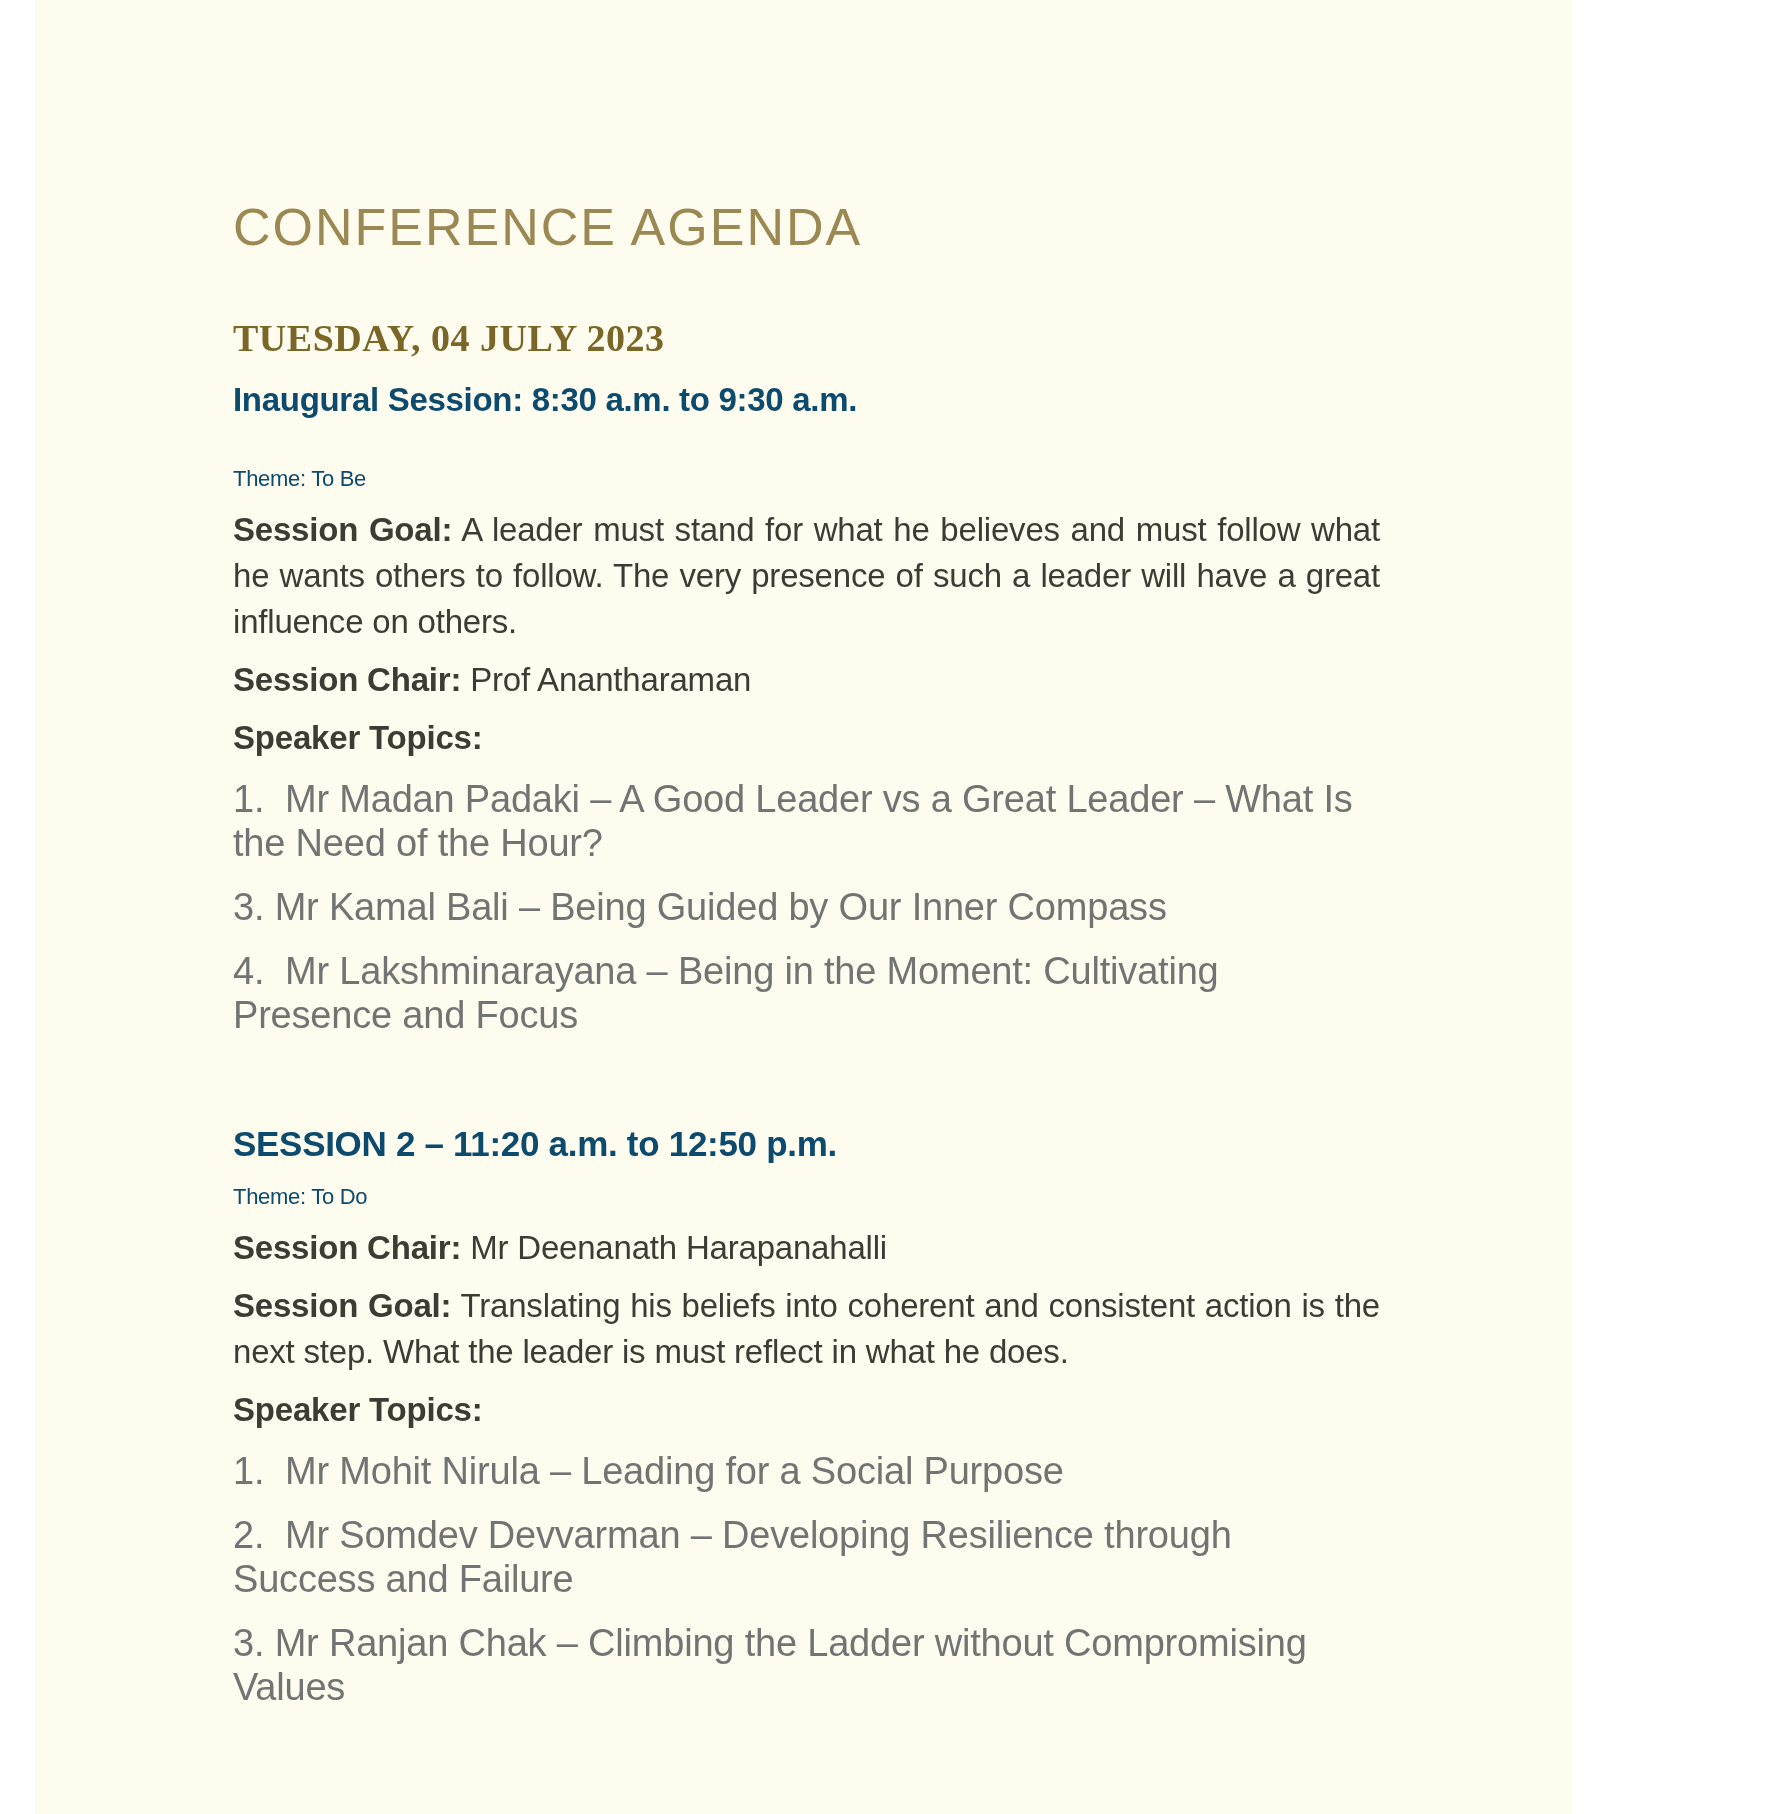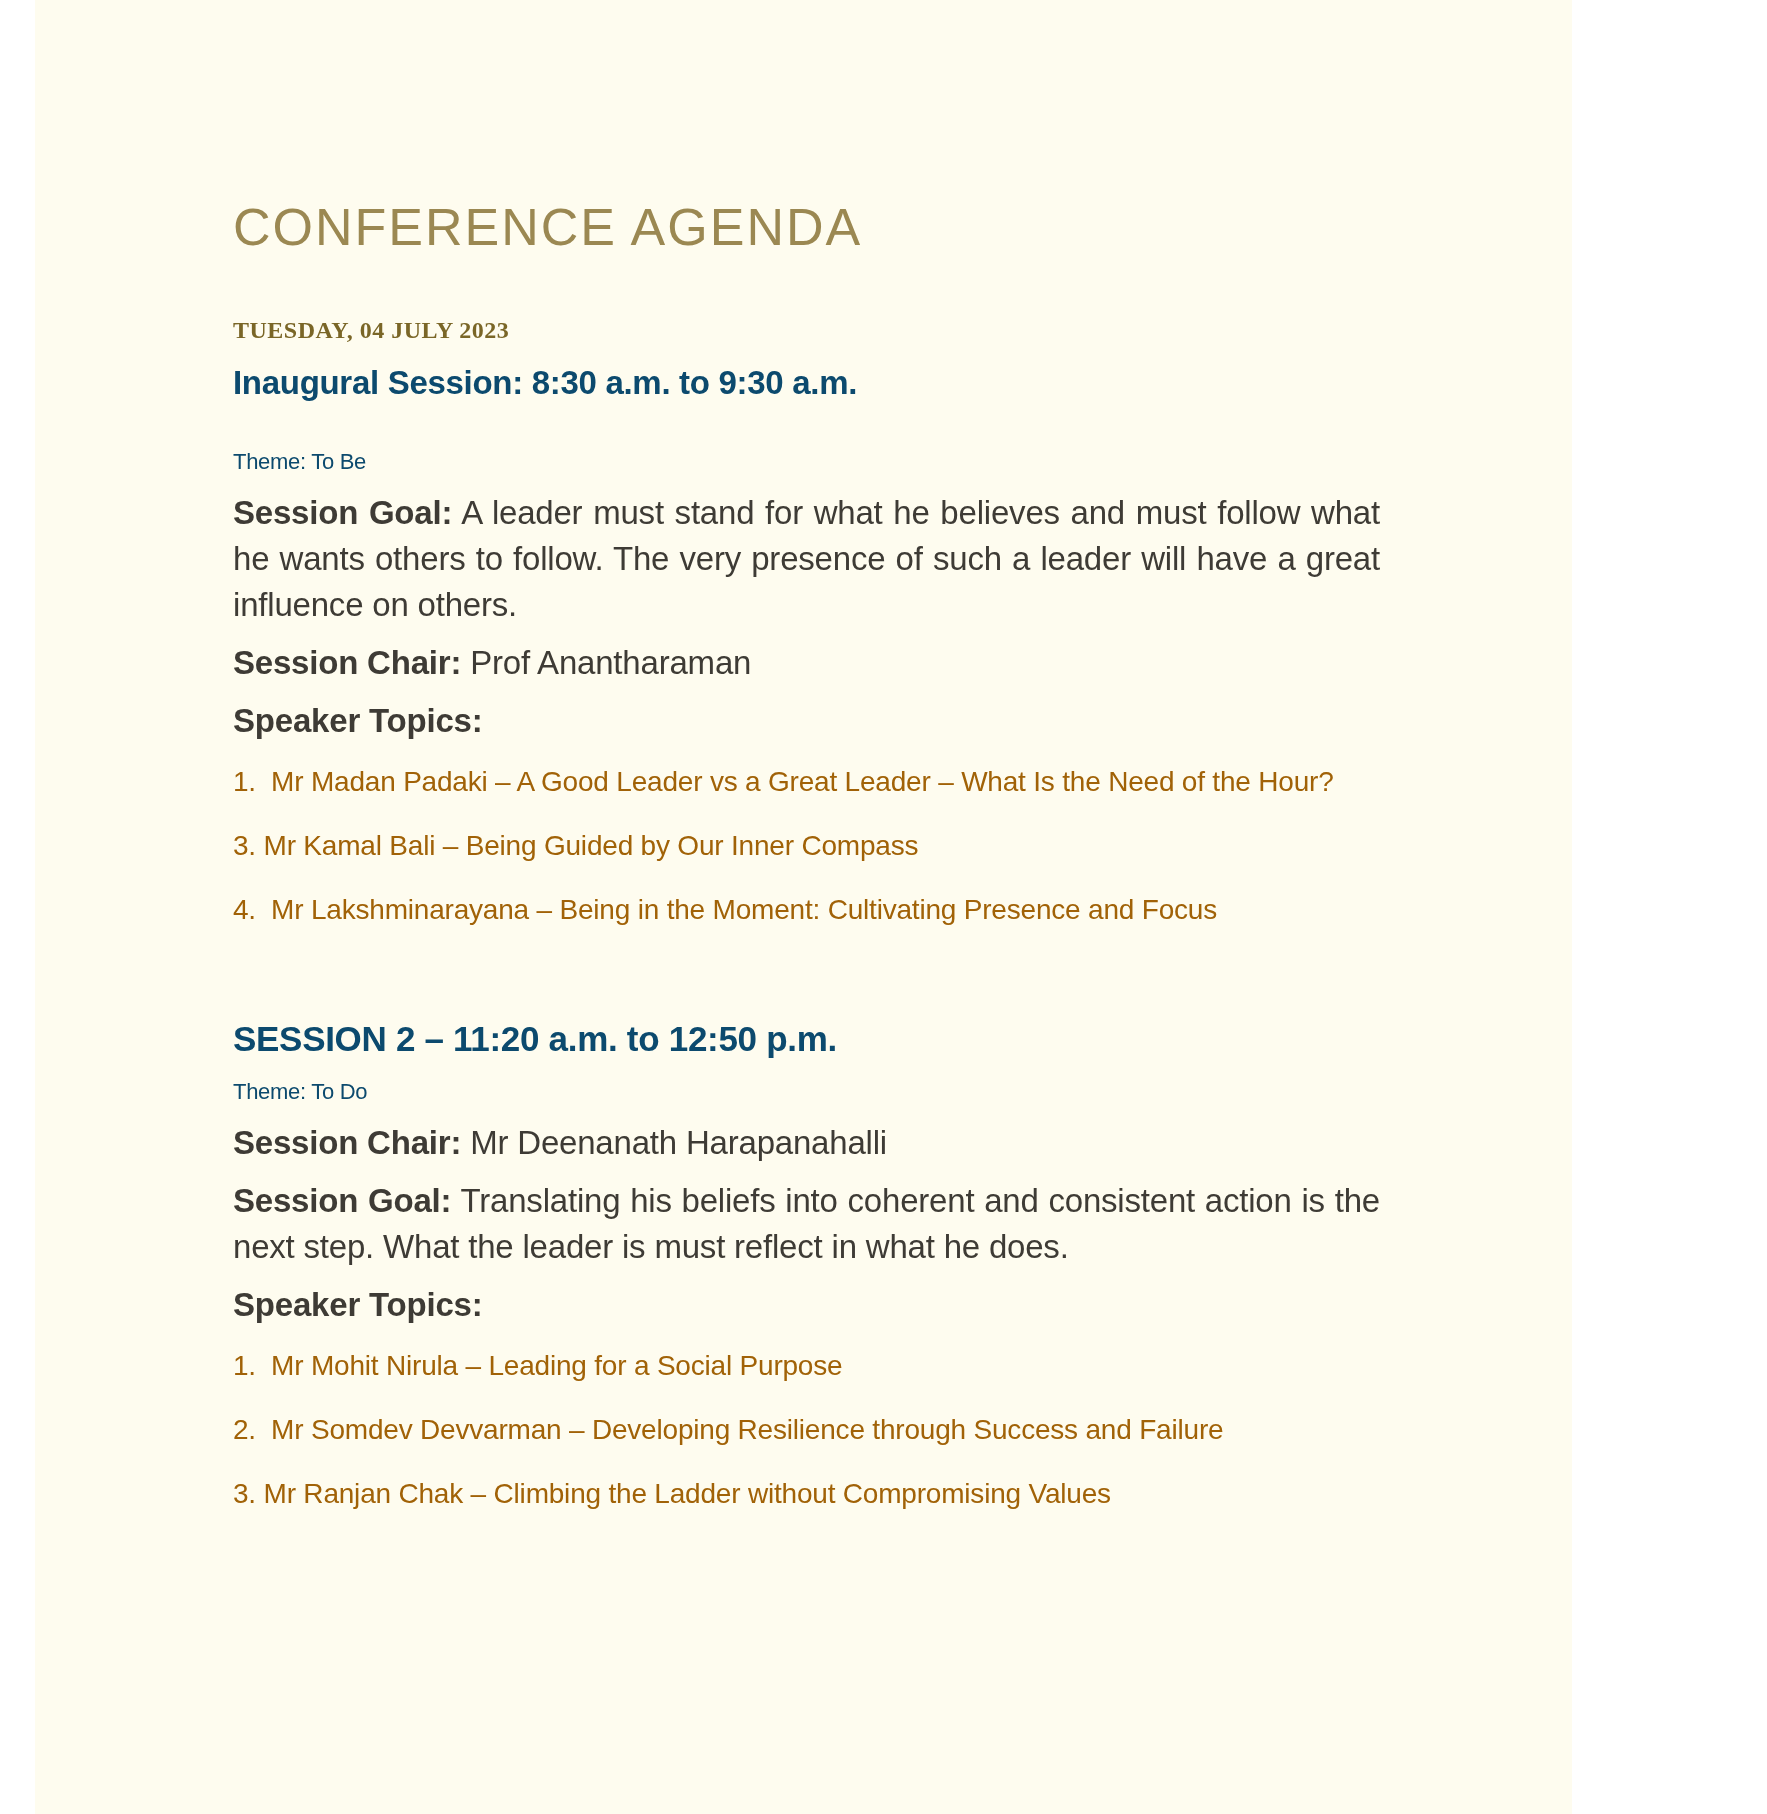--- a/index.html
+++ b/index.html
@@ -23,21 +23,21 @@
     font-family: "Liberation Sans", sans-serif;
     font-size: 52px;
     font-weight: 400;
     letter-spacing: 2px;
     color: #9B8852;
     margin: 0 0 58px 0;
     line-height: 1.2;
   }
   .date-heading {
     font-family: "Liberation Serif", serif;
-    font-size: 24px;
+    font-size: 38px;
     font-weight: 700;
     color: #7A6627;
     margin: 0 0 16px 0;
     line-height: 1.2;
     letter-spacing: 0.5px;
   }
   .red { color: #0c4a6e; }
   .inaugural {
     font-size: 33px;
     font-weight: 700;
@@ -69,22 +69,22 @@
   }
   .goal { text-align: justify; }
   .bold { font-weight: 700; }
   .topics-label { margin-bottom: 12px; }
   ul.topics {
     list-style: none;
     margin: 0;
     padding: 0;
   }
   ul.topics li {
-    color: #a16207;
-    font-size: 28px;
+    color: #737373;
+    font-size: 38px;
     line-height: 44px;
     margin: 16px 0 20px 0;
     letter-spacing: -0.2px;
     white-space: pre-wrap;
   }
 </style>
 </head>
 <body>
 
 <div class="page">

